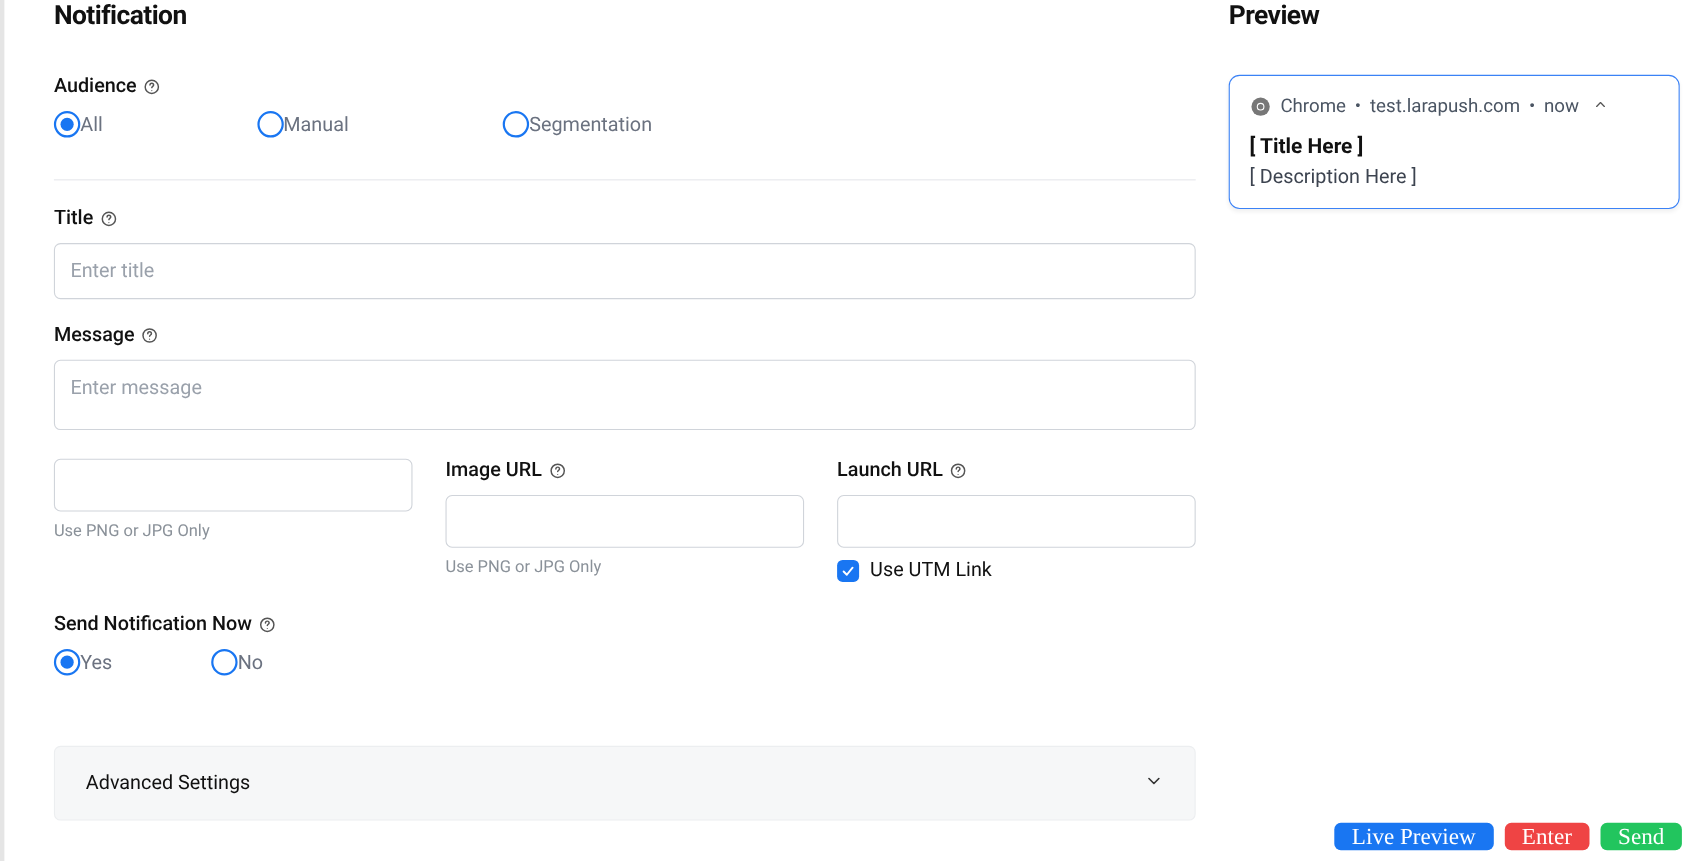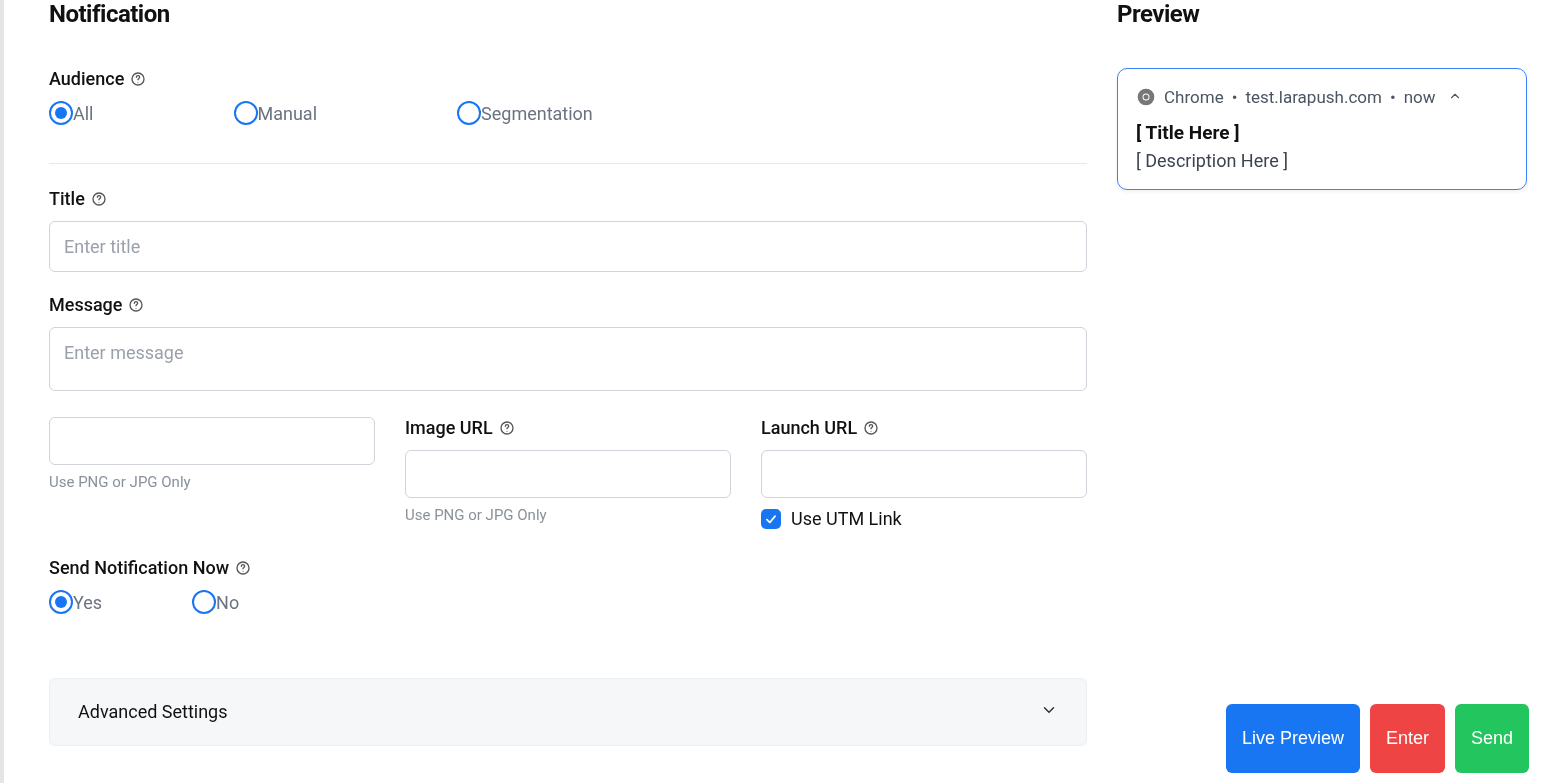--- a/index.html
+++ b/index.html
@@ -192,25 +192,25 @@
     .footer {
       position: absolute;
       right: 18px;
       bottom: 10px;
       display: flex;
       gap: 10px;
     }
     .btn {
       border: none;
       border-radius: 6px;
-      padding: 24px 16px;
-      font-size: 18px;
+      padding: 0 16px;
+      font-size: 21px;
       color: #fff;
       cursor: pointer;
-      font-family: Liberation Sans, sans-serif;
+      font-family: Liberation Serif, serif;
     }
     .btn-primary { background: #1976f2; }
     .btn-danger  { background: #ef4444; }
     .btn-success { background: #22c55e; }
   </style>
 </head>
 <body>
 
 <div class="page">
   <div class="left-col">

